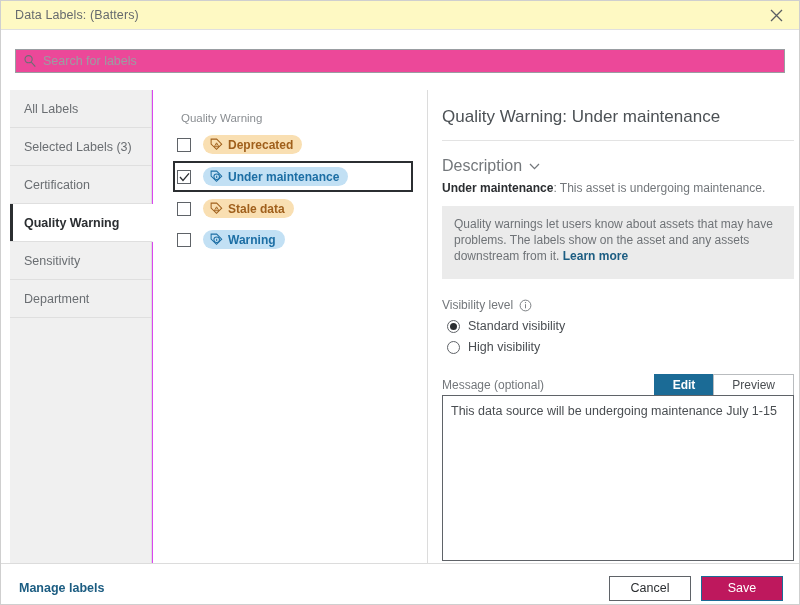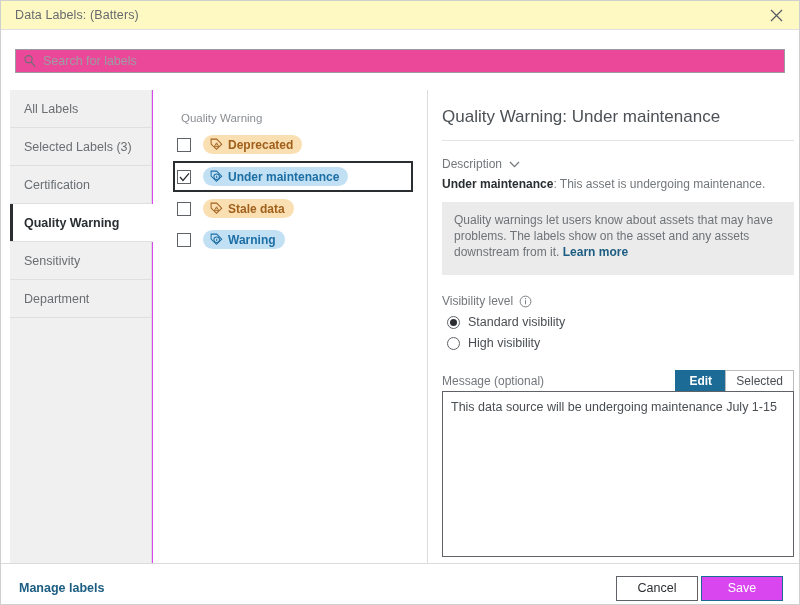--- a/index.html
+++ b/index.html
@@ -114,21 +114,21 @@
   .detail {
     position: absolute; left: 418px; top: 0; width: 380px; height: 473px;
     background: #ffffff; padding: 0 14px;
   }
   .detail-title {
     font-size: 17px; color: #4c5155; padding: 17px 0 13px 0;
     border-bottom: 1px solid #e3e3e3; font-weight: normal;
   }
   .section-head {
     display: flex; align-items: center; gap: 7px;
-    font-size: 12px; color: #73777b; margin-top: 16px;
+    font-size: 16px; color: #73777b; margin-top: 16px;
   }
   .desc-line {
     font-size: 12px; color: #73777b; margin-top: 6px; line-height: 15px;
   }
   .desc-line b { color: #2b2e31; }
   .info-box {
     background: #ebebeb; margin-top: 10px; padding: 10px 12px 15px 12px;
     font-size: 12px; color: #6f7377; line-height: 16px;
   }
   .info-box a { color: #1c5d82; font-weight: bold; text-decoration: none; }
@@ -149,21 +149,21 @@
   }
   .radio .dot { width: 7px; height: 7px; border-radius: 50%; background: #2b2e31; }
 
   .msg-head {
     display: flex; align-items: flex-end; justify-content: space-between;
     margin-top: 20px;
   }
   .msg-label { font-size: 12px; color: #73777b; padding-bottom: 3px; }
   .tabs { display: flex; }
   .tab {
-    height: 21px; min-width: 51px; padding: 0 10px;
+    height: 21px; min-width: 51px; padding: 0 18px;
     display: flex; align-items: center; justify-content: center;
     font-size: 12px; cursor: pointer;
     border: 1px solid #b9bcbf; border-bottom: none;
   }
   .tab.active {
     background: #1b6b96; color: #ffffff; font-weight: bold;
     border-color: #1b6b96;
   }
   .tab.inactive { background: #ffffff; color: #4a4e52; margin-left: -1px; }
   .msg-area {
@@ -182,28 +182,28 @@
   
   .footer {
     position: absolute; left: 0; top: 562px; width: 798px; height: 49px;
     background: #ffffff; border-top: 1px solid #dcdcdc;
     display: flex; align-items: center;
   }
   .manage-link {
     margin-left: 18px; font-size: 12.5px; color: #1c5d82;
     font-weight: bold; cursor: pointer; text-decoration: none;
   }
-  .footer-btns { margin-left: auto; margin-right: 16px; display: flex; gap: 3px; }
+  .footer-btns { margin-left: auto; margin-right: 16px; display: flex; gap: 10px; }
   .btn {
     height: 25px; min-width: 82px; padding: 0 14px;
     display: flex; align-items: center; justify-content: center;
     font-size: 12.5px; cursor: pointer;
   }
   .btn.secondary { background: #ffffff; border: 1px solid #5f6368; color: #2b2e31; }
-  .btn.primary { background: #d946ef; border: 1px solid #1b6b96; color: #ffffff; }
+  .btn.primary { background: #be185d; border: 1px solid #1b6b96; color: #ffffff; }
 </style>
 </head>
 <body>
 
 <div id="app">
 
   <div class="titlebar">
     <span class="titlebar-text">Data Labels: (Batters)</span>
     <div class="close-btn">
       <svg width="13" height="13" viewBox="0 0 13 13">
@@ -337,21 +337,21 @@
       </div>
       <div class="radio-row">
         <span class="radio"></span>
         <span>High visibility</span>
       </div>
 
       <div class="msg-head">
         <span class="msg-label">Message (optional)</span>
         <div class="tabs">
           <div class="tab active">Edit</div>
-          <div class="tab inactive">Selected</div>
+          <div class="tab inactive">Preview</div>
         </div>
       </div>
 
       <textarea class="msg-area" placeholder="" style="">This data source will be undergoing maintenance July 1-15</textarea>
 
       <div class="msg-foot">
         <span>57 of 4,000 characters used</span>
         <span class="fmt-guide">
           <svg width="13" height="13" viewBox="0 0 14 14">
             <circle cx="7" cy="7" r="5.8" fill="none" stroke="#73777b" stroke-width="1"></circle>

